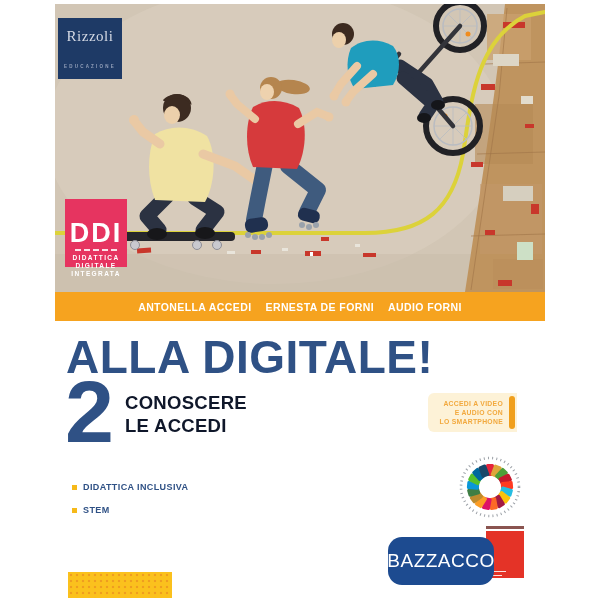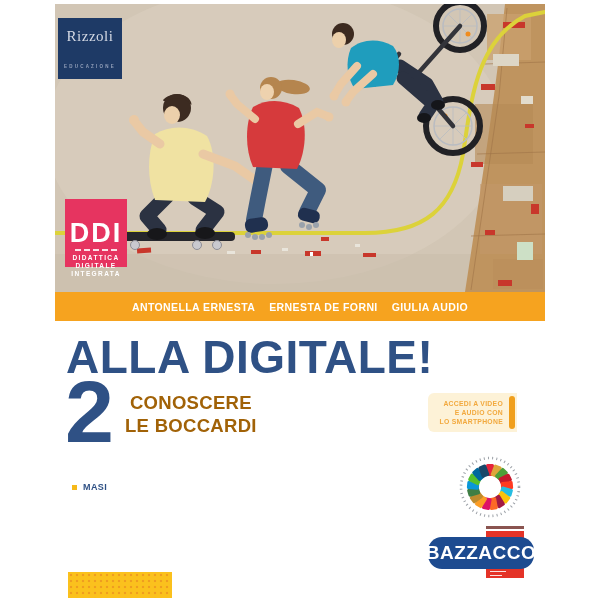--- a/index.html
+++ b/index.html
@@ -26,21 +26,21 @@
 
   
   .band{position:absolute;left:0;top:288px;width:490px;height:29px;background:#f6a31f;
     display:flex;align-items:center;justify-content:center;}
   .band span{color:#fff;font-size:10.5px;font-weight:800;letter-spacing:.4px;margin:0 7px;white-space:nowrap;}
 
   
   .title{position:absolute;left:11px;top:326px;width:476px;color:#2f5185;
     font-size:46px;font-weight:800;letter-spacing:.5px;white-space:nowrap;}
   .volnum{position:absolute;left:10px;top:364px;color:#2f5185;font-size:88px;font-weight:800;line-height:88px;}
-  .subtitle{position:absolute;left:70px;top:387px;color:#a16207;font-weight:800;text-align:center;}
+  .subtitle{position:absolute;left:70px;top:387px;color:#0f172a;font-weight:800;}
   .subtitle div{font-size:18.5px;line-height:23px;letter-spacing:.3px;}
 
   
   .smartbox{position:absolute;left:373px;top:389px;width:89px;height:39px;background:#fdf2d7;
     border-radius:6px 0 0 6px;display:flex;flex-direction:column;justify-content:center;align-items:flex-end;
     padding-right:14px;box-sizing:border-box;}
   .smartbox .bar{position:absolute;right:2px;top:3px;width:6px;height:33px;background:#f09f1d;border-radius:3px;}
   .smartbox div.l{color:#f2a93e;font-size:6.8px;font-weight:800;line-height:9px;letter-spacing:.3px;}
 
   
@@ -54,22 +54,22 @@
   .feat .suf{color:#2f5185;font-size:8px;font-weight:normal;margin-left:4px;white-space:nowrap;}
   .feat .brand{color:#d9372c;font-size:9.5px;font-weight:bold;font-family:"Liberation Serif", serif;margin-left:3px;white-space:nowrap;}
 
   
   .redlogo{position:absolute;left:431px;top:527px;width:38px;height:50px;}
   .redlogo .micro{position:absolute;left:0;top:-5px;width:38px;height:3px;background:#8a5450;}
   .redlogo .sq{position:absolute;left:0;top:0;width:38px;height:47px;background:#e43327;}
   .redlogo .t1,.redlogo .t2{position:absolute;left:4px;height:1.5px;background:rgba(255,255,255,.85);}
   .redlogo .t1{bottom:9px;width:16px;}
   .redlogo .t2{bottom:5px;width:12px;}
-  .bazzacco{position:absolute;left:333px;top:533px;width:106px;height:32px;background:#1d4b90;border-radius:14px;
-    display:flex;align-items:center;justify-content:center;color:#fff;font-size:19px;font-weight:700;letter-spacing:.5px;margin-left:40px;}
+  .bazzacco{position:absolute;left:333px;top:533px;width:106px;height:48px;background:#1d4b90;border-radius:14px;
+    display:flex;align-items:center;justify-content:center;color:#fff;font-size:19px;font-weight:400;letter-spacing:.5px;}
 
   
   .dots{position:absolute;left:13px;top:568px;width:104px;height:26px;background:#fbc11d;
     background-image:radial-gradient(circle,#ef9d20 1.3px,rgba(0,0,0,0) 1.6px);background-size:6px 6px;}
 </style>
 </head>
 <body>
 
 <div class="page">
   <div class="cover">
@@ -199,30 +199,30 @@
       <div class="ddi">
         <div class="acr">DDI</div>
         <div class="sep"></div>
         <div class="ln">DIDATTICA</div>
         <div class="ln">DIGITALE</div>
         <div class="ln">INTEGRATA</div>
       </div>
     </div>
 
     <div class="band">
-      <span>ANTONELLA ERNESTA</span>
+      <span>ANTONELLA ACCEDI</span>
       <span>ERNESTA DE FORNI</span>
-      <span>GIULIA AUDIO</span>
+      <span>AUDIO FORNI</span>
     </div>
 
     <div class="title">ALLA DIGITALE!</div>
     <div class="volnum">2</div>
     <div class="subtitle">
       <div>CONOSCERE</div>
-      <div>LE BOCCARDI</div>
+      <div>LE ACCEDI</div>
     </div>
 
     <div class="smartbox">
       <div class="bar"></div>
       <div class="l">ACCEDI A VIDEO</div>
       <div class="l">E AUDIO CON</div>
       <div class="l">LO SMARTPHONE</div>
     </div>
 
     <div class="sdg">
@@ -249,21 +249,25 @@
             <rect x="-4" y="-23" width="8" height="12" rx="1.5" fill="#19486a" transform="rotate(339.2)"></rect>
           </g>
           <circle r="10" fill="#ffffff"></circle>
         </g>
       </svg>
     </div>
 
     <div class="features">
       <div class="feat">
         <span class="sq"></span>
-        <span class="lab">MASI</span>
+        <span class="lab">DIDATTICA INCLUSIVA</span>
+      </div>
+      <div class="feat">
+        <span class="sq"></span>
+        <span class="lab">STEM</span>
       </div>
     </div>
 
     <div class="redlogo">
       <div class="micro"></div>
       <div class="sq"></div>
       <div class="t1"></div>
       <div class="t2"></div>
     </div>
     <div class="bazzacco">BAZZACCO</div>

